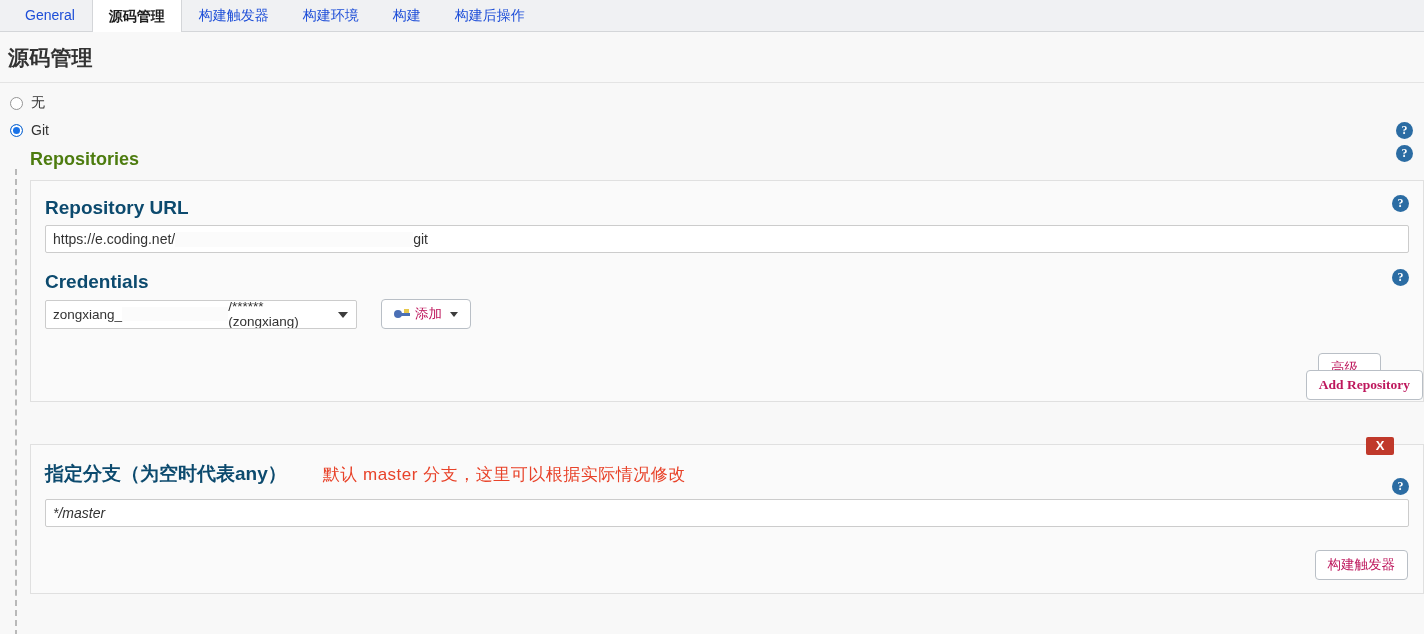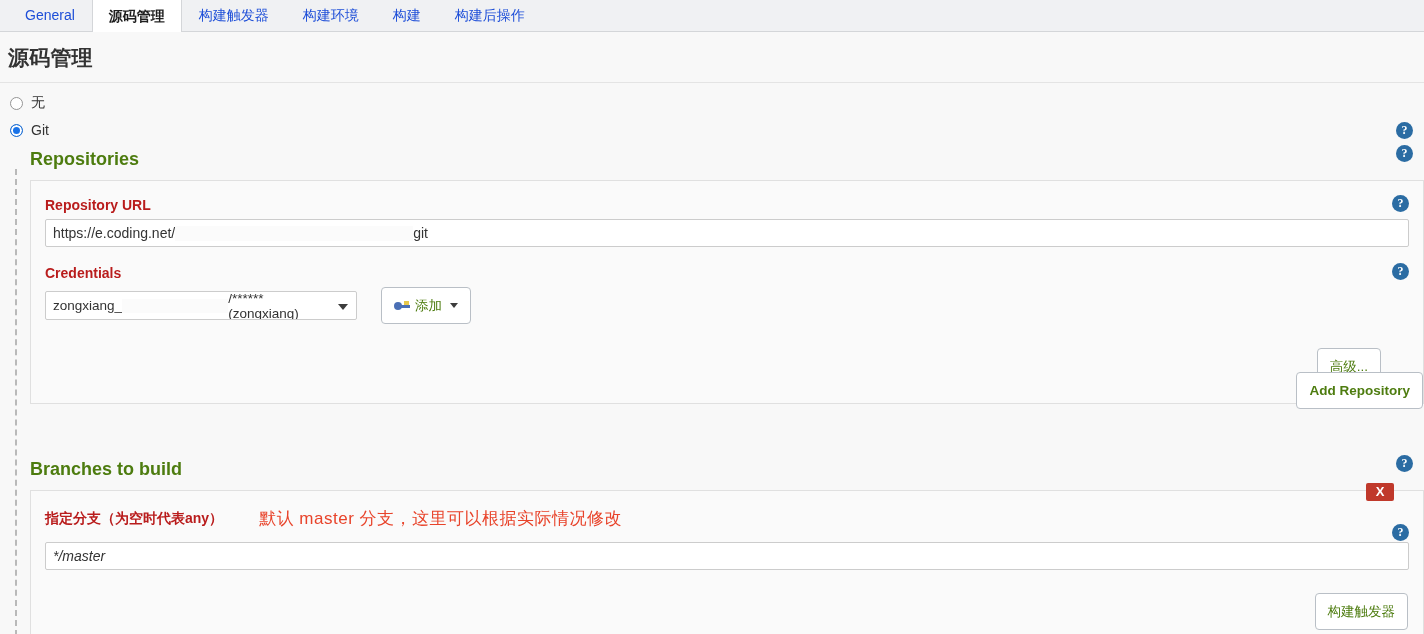--- a/index.html
+++ b/index.html
@@ -130,23 +130,23 @@
     padding: 6px 0 6px 0;
   }
 
   .panel {
     border: 1px solid #e0e0e0;
     background: #fafafa;
     position: relative;
   }
 
   .field-label {
-    font-size: 14px;
-    font-weight: bold;
-    color: #b91c1c;
+    font-size: 19px;
+    font-weight: bold;
+    color: #0c4a6e;
     margin-bottom: 6px;
   }
 
   .text-input {
     width: 100%;
     height: 28px;
     border: 1px solid #ccc;
     background: #fff;
     border-radius: 2px;
     font-size: 14px;
@@ -181,29 +181,29 @@
     border-right: 5px solid transparent;
     border-top: 6px solid #3c3c3c;
     pointer-events: none;
   }
 
   .btn {
     display: inline-flex;
     align-items: center;
     justify-content: center;
     gap: 5px;
-    height: 37px;
+    height: 30px;
     padding: 0 12px;
     border: 1px solid #b9bfc6;
     border-radius: 4px;
     background: #fff;
     font-size: 13.5px;
-    color: #4d7c0f;
+    color: #be185d;
     cursor: pointer;
-    font-family: Liberation Sans, sans-serif;
+    font-family: Liberation Serif, serif;
     white-space: nowrap;
   }
   .btn.bold { font-weight: bold; }
 
   .key-icon {
     display: inline-block;
     width: 16px; height: 10px;
     position: relative;
   }
   .key-icon .kring {
@@ -339,21 +339,20 @@
     </div>
 
     <div style="display:flex; justify-content:flex-end; margin-top:-32px; position:relative; z-index:3; padding-right:1px;">
       <div class="btn bold">
         <span>Add Repository</span>
       </div>
     </div>
   </div>
 
   <div style="position:relative; margin-left:30px; margin-top:44px;">
-    <div class="section-head">Branches to build</div>
     <span class="help help-abs" style="right:11px; top:2px;">?</span>
 
     <div class="panel" style="margin-top:4px; padding:16px 14px 14px 14px; height:150px;">
 
       <div class="x-badge" style="position:absolute; right:29px; top:-8px;">X</div>
 
       <div style="position:relative; display:flex; align-items:center;">
         <div class="field-label" style="margin-bottom:0;">指定分支（为空时代表any）</div>
         <div class="annotation" style="margin-left:36px;">默认 master 分支，这里可以根据实际情况修改</div>
         <span class="help help-abs" style="right:0px; top:17px;">?</span>

